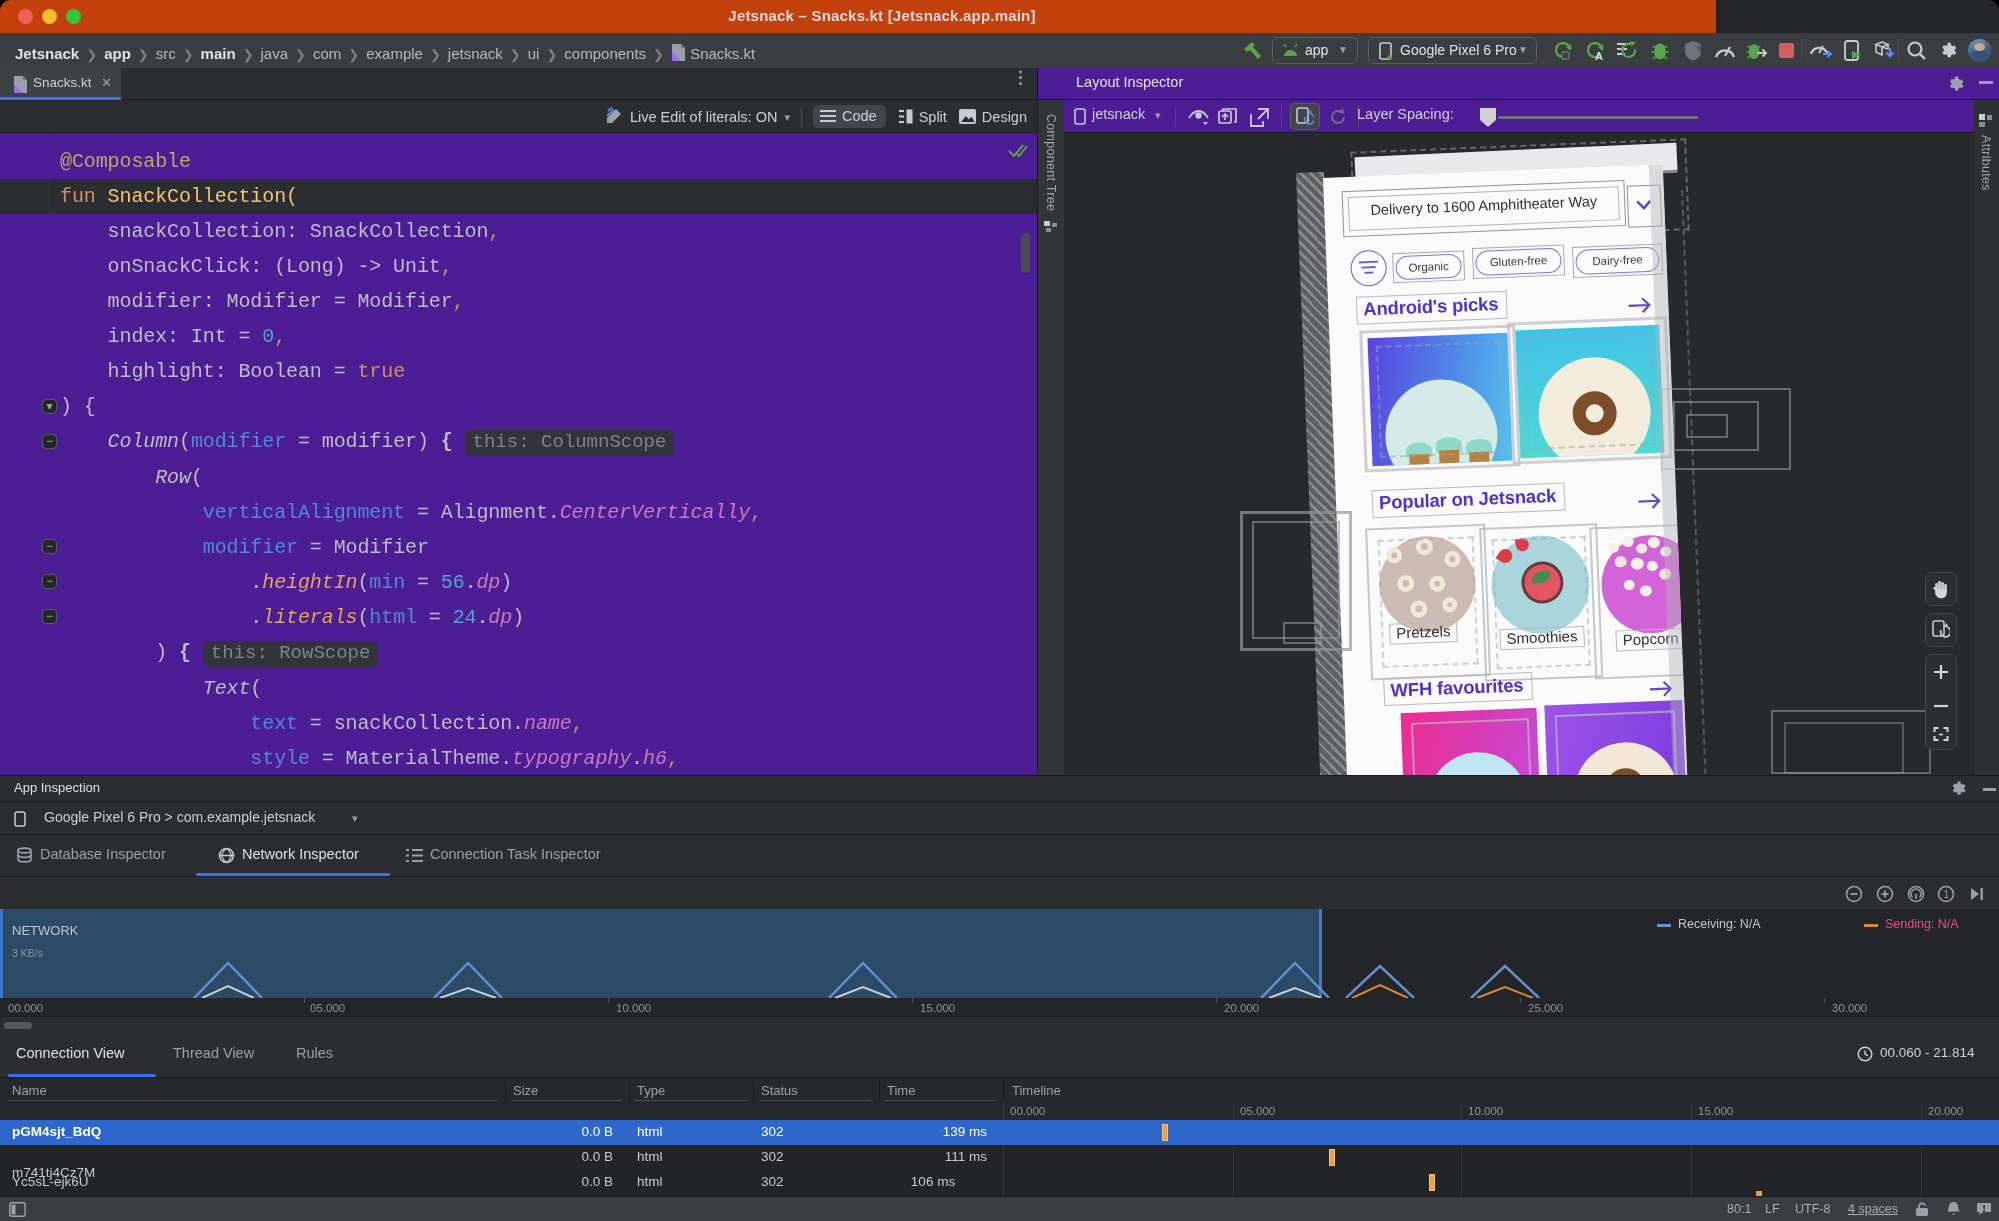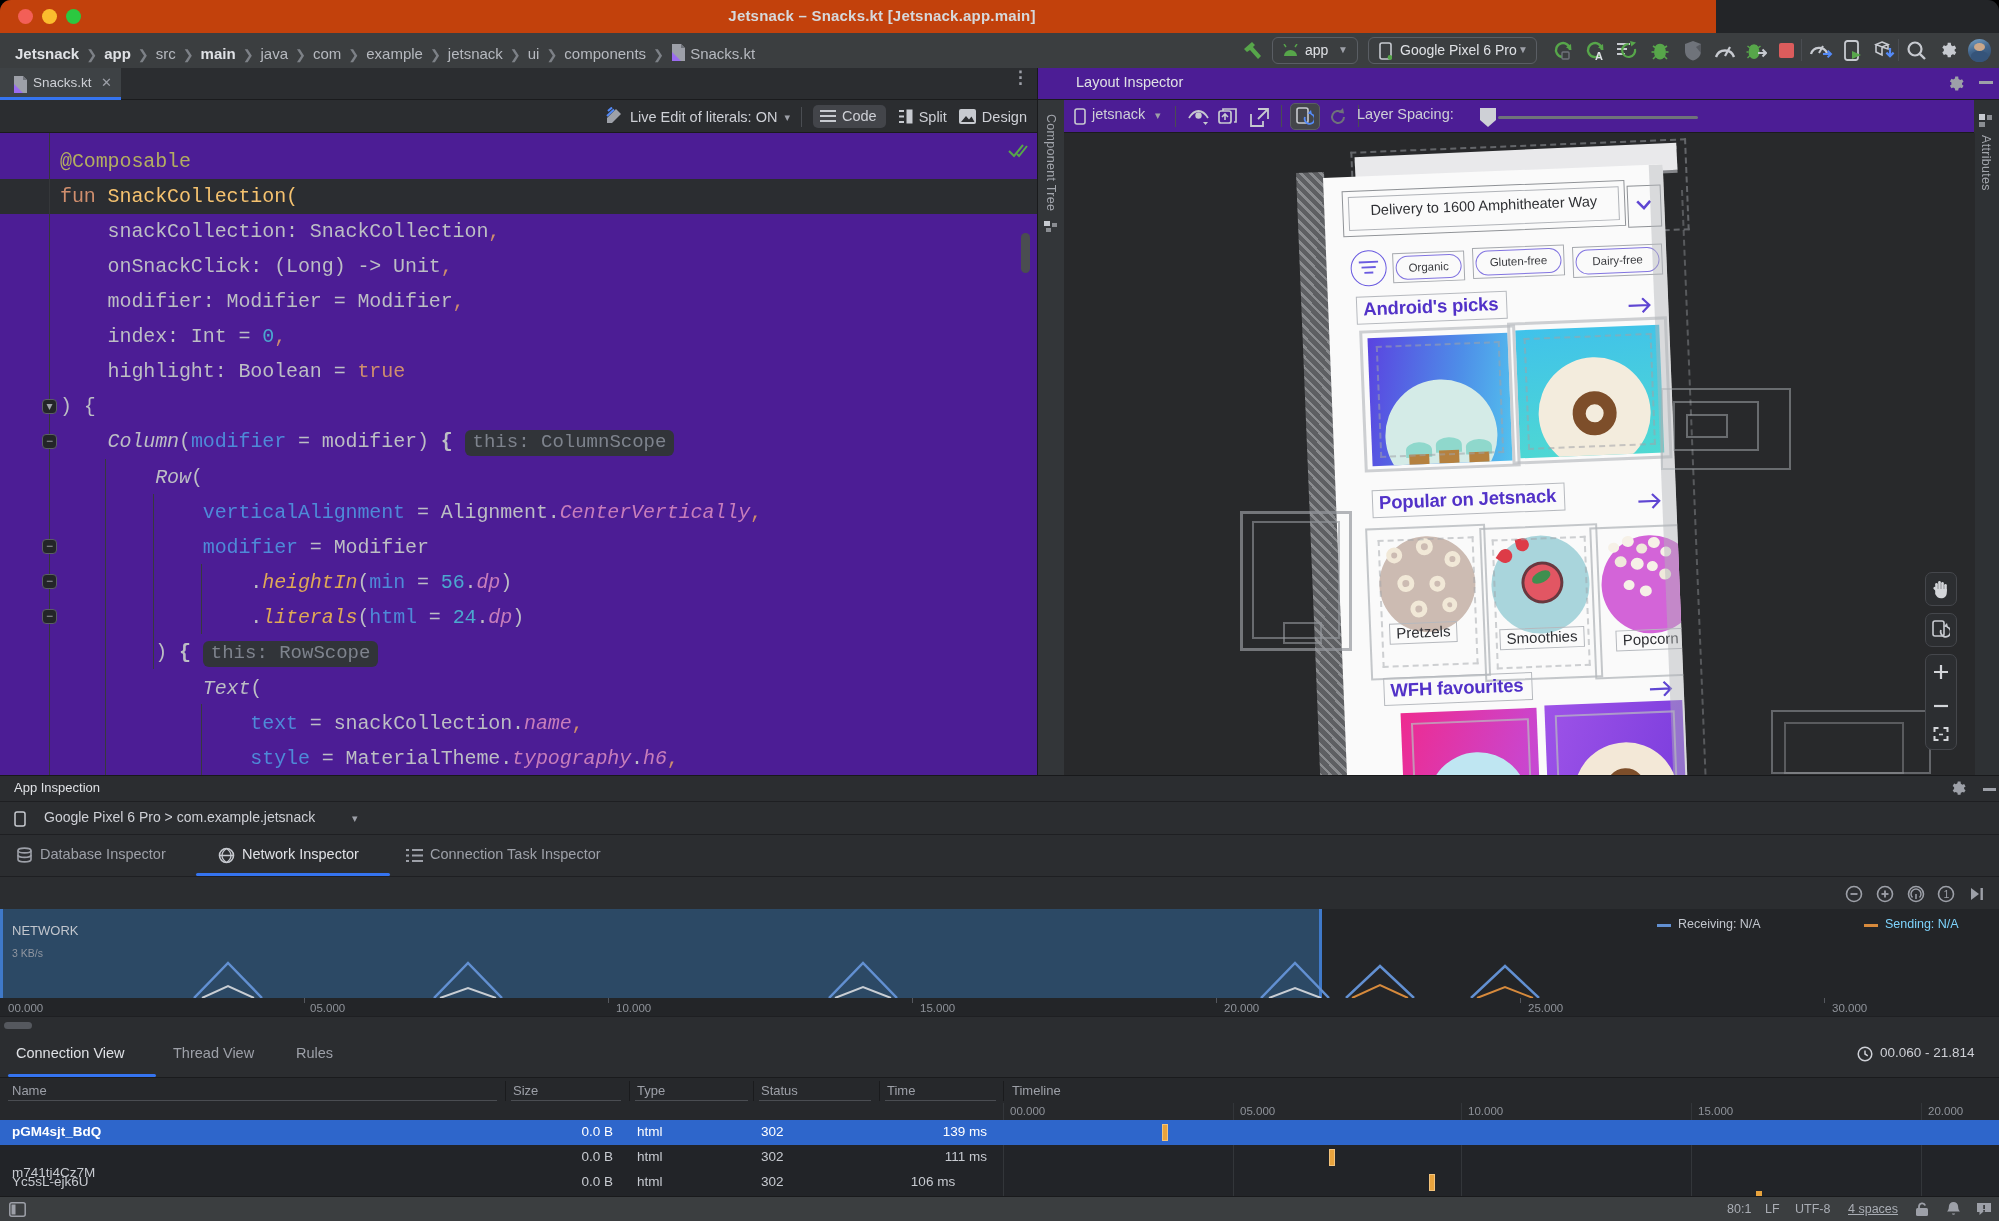--- a/index.html
+++ b/index.html
@@ -590,21 +590,21 @@
         <g fill="none" stroke="#d78a3c" stroke-width="2">
           <path d="M1352 89 L1380 76 L1408 89"></path>
           <path d="M1477 89 L1505 78 L1533 89"></path>
         </g>
       </svg>
       <div class="abs" style="left:12px;top:14px;color:#c2c6cd;font-size:13px;">NETWORK</div>
       <div class="abs" style="left:12px;top:38px;color:#9096a0;font-size:10.5px;">3 KB/s</div>
       <div class="abs" style="left:1657px;top:15px;width:14px;height:3px;background:#6290d2;"></div>
       <div class="abs" style="left:1678px;top:8px;color:#c2c6cd;font-size:12.5px;">Receiving: N/A</div>
       <div class="abs" style="left:1864px;top:15px;width:14px;height:3px;background:#d78a3c;"></div>
-      <div class="abs" style="left:1885px;top:8px;color:#7dd3fc;font-size:12.5px;">Sending: N/A</div>
+      <div class="abs" style="left:1885px;top:8px;color:#ec4899;font-size:12.5px;">Sending: N/A</div>
     </div>
     <div class="axis">
       <div class="abs" style="left:8px;top:4px;">00.000</div>
       <div class="abs" style="left:310px;top:4px;">05.000</div>
       <div class="abs" style="left:616px;top:4px;">10.000</div>
       <div class="abs" style="left:920px;top:4px;">15.000</div>
       <div class="abs" style="left:1224px;top:4px;">20.000</div>
       <div class="abs" style="left:1528px;top:4px;">25.000</div>
       <div class="abs" style="left:1832px;top:4px;">30.000</div>
       <div class="abs" style="left:304px;top:0;width:1px;height:5px;background:#55585e;"></div>

